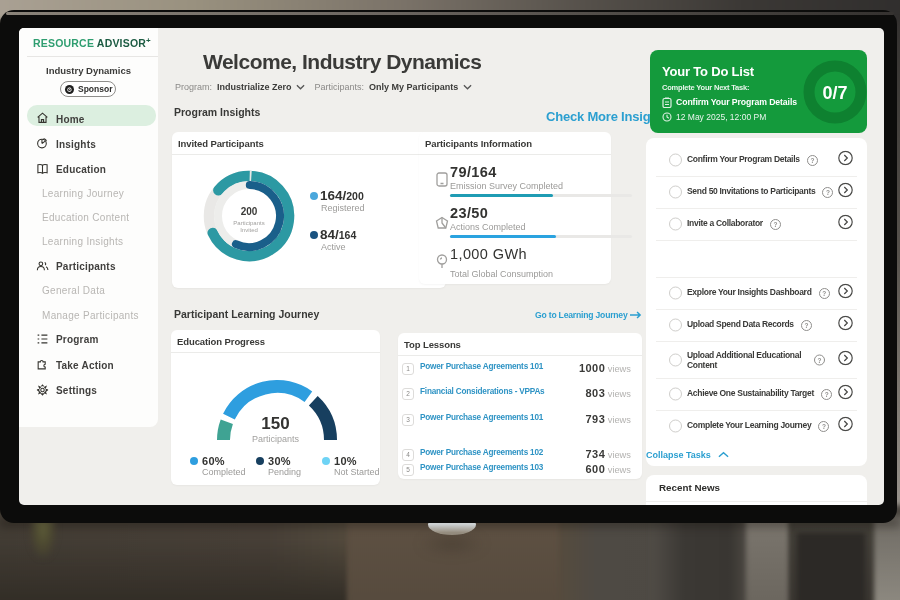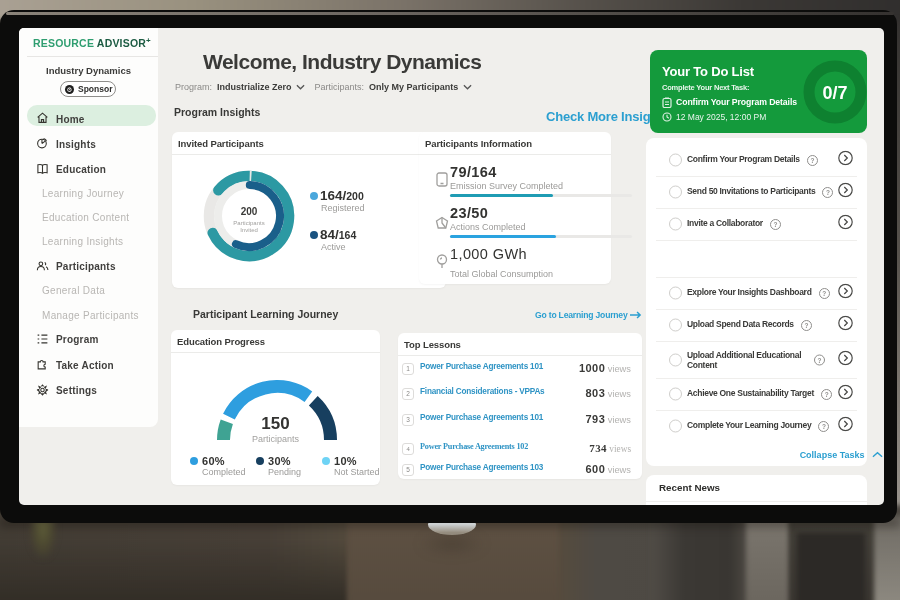--- a/index.html
+++ b/index.html
@@ -205,21 +205,21 @@
         <div class="abs" style="left:31px;top:103px;width:182px;height:3px;border-radius:2px;background:#e9e8e6;"></div>
         <div class="abs" style="left:31px;top:103px;width:106px;height:3px;border-radius:2px;background:#2aa3e0;"></div>
         <svg class="abs" style="left:17px;top:122px;" width="12" height="16" viewBox="0 0 12 16" fill="none" stroke="#a09f9d" stroke-width="1.3">
             <circle cx="6" cy="5.5" r="4.5"></circle>
             <path d="M6 10 V14 M4.5 5.5 a1.5 1.5 0 0 1 1.5 -1.5"></path>
           </svg>
         <div class="abs" style="left:31px;top:114px;font-size:14.5px;font-weight:normal;color:#333331;letter-spacing:0.4px;">1,000 GWh</div>
         <div class="abs" style="left:31px;top:131px;font-size:9px;color:#9b9a98;margin-top:6px;">Total Global Consumption</div>
       </div>
 
-      <div class="abs" style="left:155px;top:280px;font-size:10.5px;font-weight:bold;color:#393937;margin-left:19px;">Participant Learning Journey</div>
+      <div class="abs" style="left:155px;top:280px;font-size:10.5px;font-weight:bold;color:#393937;">Participant Learning Journey</div>
       <div class="abs teal" style="left:516px;top:282px;font-size:8.6px;letter-spacing:-0.2px;white-space:nowrap;">Go to Learning Journey
         <svg width="13" height="8" viewBox="0 0 14 8" style="vertical-align:-1px;">
             <path d="M0 4 h11 M7.6 0.8 L10.9 4 L7.6 7.2" fill="none" stroke="#2b9fd0" stroke-width="1.6"></path>
           </svg>
       </div>
 
       <div class="card" style="left:152px;top:302px;width:209px;height:155px;">
         <div class="cardhead">Education Progress</div>
         <svg class="abs" style="left:46px;top:50px;" width="120" height="62" viewBox="0 0 120 62">
           <g transform="translate(60,60)">
@@ -251,21 +251,21 @@
         <div class="lrow" style="top:54px;">
             <span class="lnum">2</span>
             <span class="lti">Financial Considerations - VPPAs</span>
             <span class="lv"><b>803</b> views</span>
           </div>
         <div class="lrow" style="top:80px;">
             <span class="lnum">3</span>
             <span class="lti">Power Purchase Agreements 101</span>
             <span class="lv"><b>793</b> views</span>
           </div>
-        <div class="lrow" style="top:109px;font-family:Liberation Serif, serif;">
+        <div class="lrow" style="top:115px;">
             <span class="lnum">4</span>
             <span class="lti">Power Purchase Agreements 102</span>
             <span class="lv"><b>734</b> views</span>
           </div>
         <div class="lrow" style="top:130px;">
             <span class="lnum">5</span>
             <span class="lti">Power Purchase Agreements 103</span>
             <span class="lv"><b>600</b> views</span>
           </div>
       </div>
@@ -358,21 +358,21 @@
           </div>
         <div class="divider" style="top:272px;"></div>
         <div class="task" style="top:272px;height:32px;">
             <span class="circ"></span>
             <span class="txt">Complete Your Learning Journey <span class="qm">?</span></span>
             <span class="chev"><svg width="15" height="15" viewBox="0 0 15 15" fill="none">
                 <circle cx="7.5" cy="7.5" r="6.7" stroke="#4b4b49" stroke-width="1.2"></circle>
                 <path d="M6.3 4.5 L9.3 7.5 L6.3 10.5" stroke="#4b4b49" stroke-width="1.3"></path>
               </svg></span>
           </div>
-        <div class="abs" style="left:16px;top:312px;width:100%;text-align:right;font-size:9px;font-weight:bold;color:#2b9fd0;">Collapse Tasks &nbsp;
+        <div class="abs" style="left:0;top:312px;width:100%;text-align:left;font-size:9px;font-weight:bold;color:#2b9fd0;">Collapse Tasks &nbsp;
           <svg width="11" height="7" viewBox="0 0 12 7">
               <path d="M1 6 L6 1.5 L11 6" fill="none" stroke="#2b9fd0" stroke-width="1.5"></path>
             </svg>
         </div>
       </div>
 
       <div class="abs" style="left:627px;top:447px;width:221px;height:44px;background:#fff;border-radius:8px 8px 0 0;">
         <div class="abs" style="left:13px;top:7px;font-size:9.8px;font-weight:bold;color:#2e2e2c;">Recent News</div>
         <div class="abs" style="left:0px;top:26px;width:221px;height:1px;background:#efeeec;"></div>
       </div>

